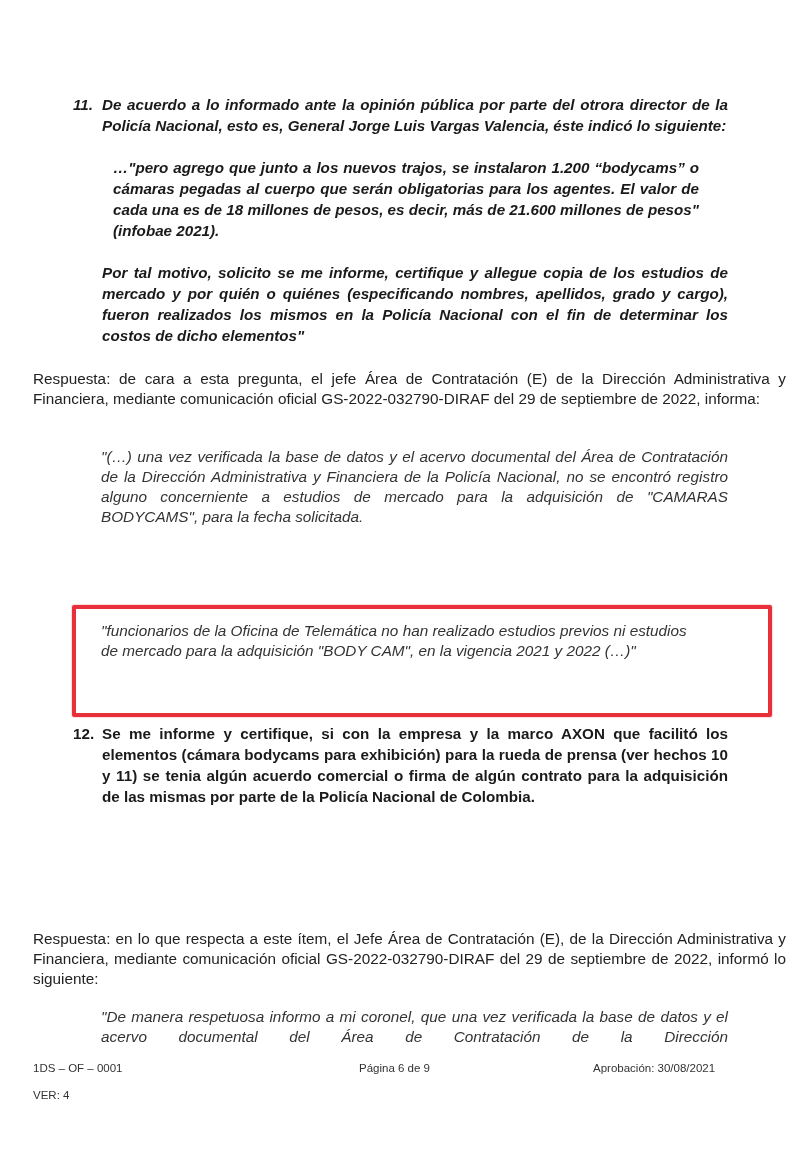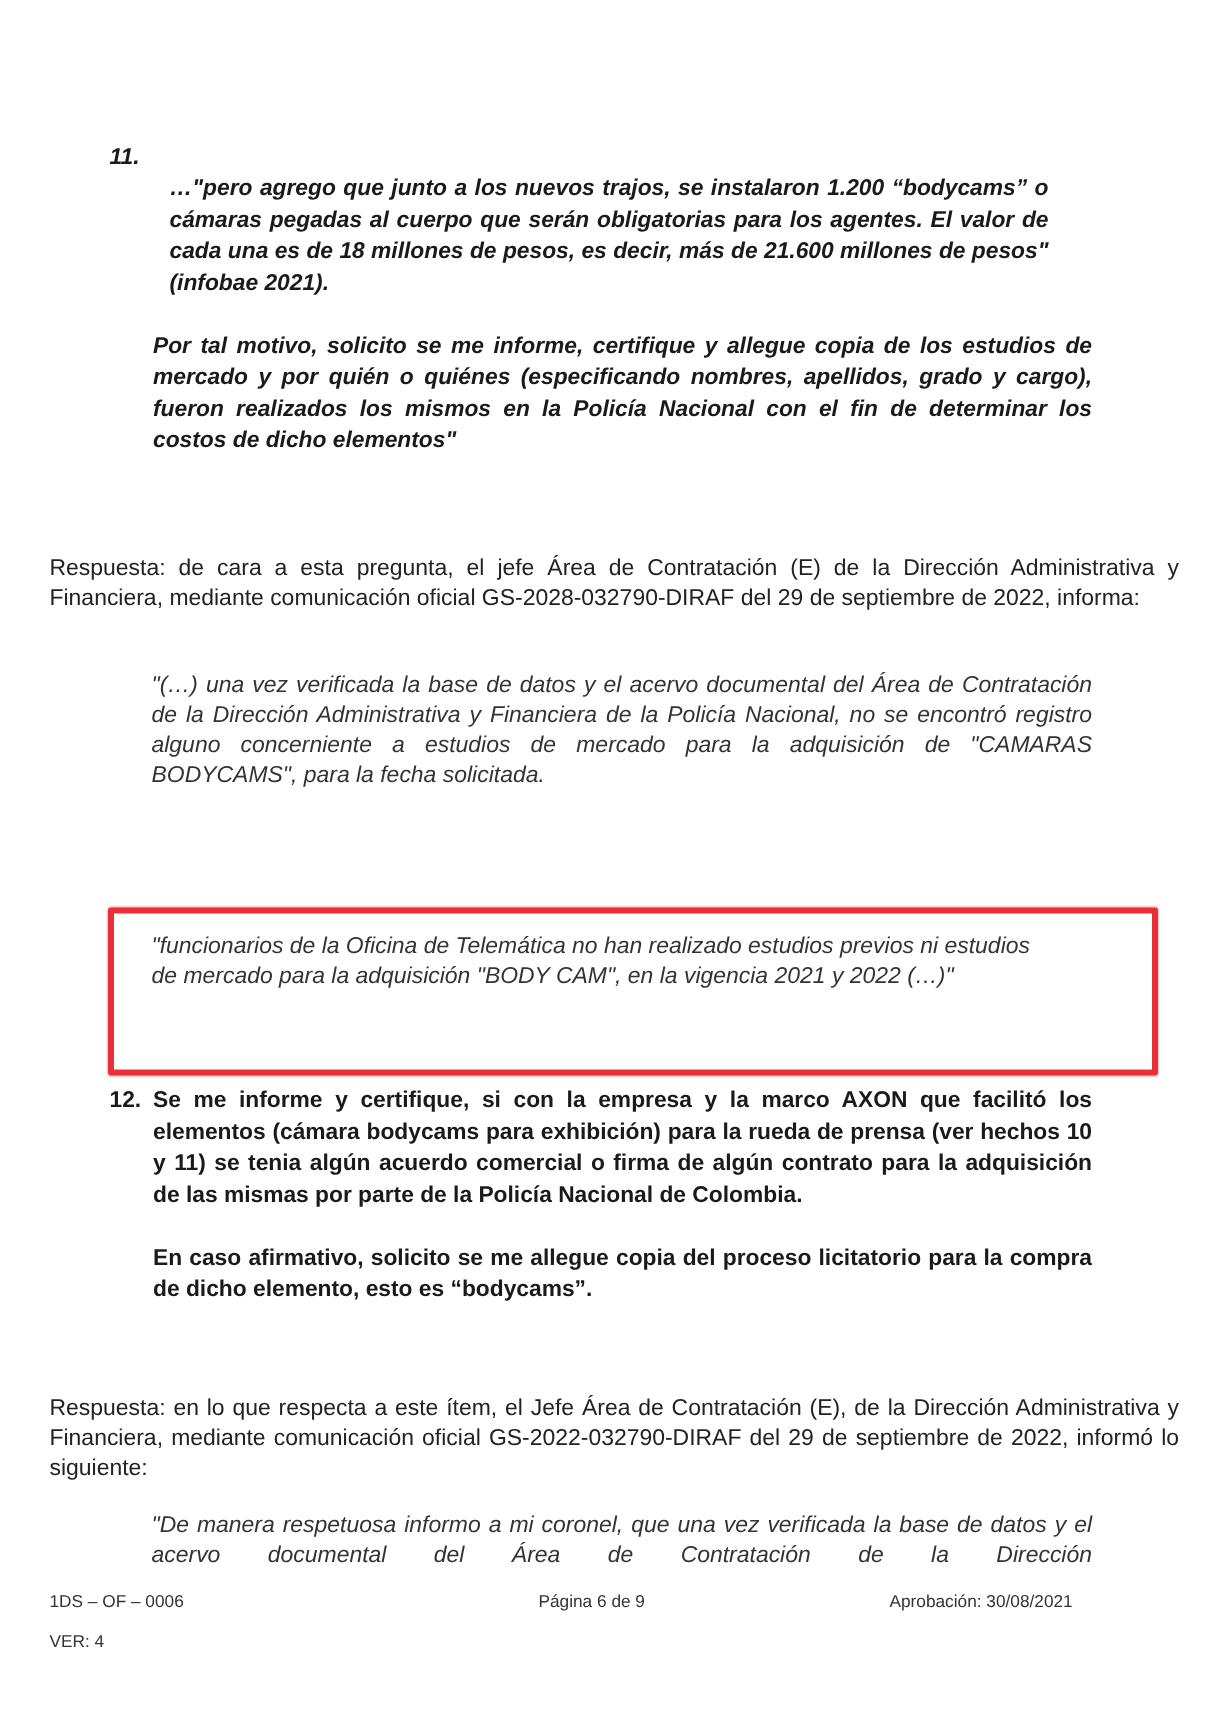--- a/index.html
+++ b/index.html
@@ -87,50 +87,50 @@
     }
   </style>
 </head>
 <body>
 
 <div class="page">
 
   <div class="item italic" style="top:94px;">
     <span class="num">11.</span>
     <div class="body">
+      <p class="just">De acuerdo a lo informado ante la opinión pública por parte del otrora director de la Policía Nacional, esto es, General Jorge Luis Vargas Valencia, éste indicó lo siguiente:</p>
       <div class="gap"></div>
       <p class="just quote" style="margin-left:11px; width:586px;">…"pero agrego que junto a los nuevos trajos, se instalaron 1.200 “bodycams” o cámaras pegadas al cuerpo que serán obligatorias para los agentes. El valor de cada una es de 18 millones de pesos, es decir, más de 21.600 millones de pesos" (infobae 2021).</p>
       <div class="gap"></div>
       <p class="just">Por tal motivo, solicito se me informe, certifique y allegue copia de los estudios de mercado y por quién o quiénes (especificando nombres, apellidos, grado y cargo), fueron realizados los mismos en la Policía Nacional con el fin de determinar los costos de dicho elementos"</p>
     </div>
   </div>
 
   <div class="resp" style="top:369px;">
-    <p class="just">Respuesta: de cara a esta pregunta, el jefe Área de Contratación (E) de la Dirección Administrativa y Financiera, mediante comunicación oficial GS-2028-032790-DIRAF del 29 de septiembre de 2022, informa:</p>
+    <p class="just">Respuesta: de cara a esta pregunta, el jefe Área de Contratación (E) de la Dirección Administrativa y Financiera, mediante comunicación oficial GS-2022-032790-DIRAF del 29 de septiembre de 2022, informa:</p>
   </div>
 
   <div class="quote-block just" style="top:447px;">"(…) una vez verificada la base de datos y el acervo documental del Área de Contratación de la Dirección Administrativa y Financiera de la Policía Nacional, no se encontró registro alguno concerniente a estudios de mercado para la adquisición de "CAMARAS BODYCAMS", para la fecha solicitada.</div>
 
 
   <div class="highlight-box"></div>
   <div class="quote-block" style="top:621px; width:600px;">"funcionarios de la Oficina de Telemática no han realizado estudios previos ni estudios de mercado para la adquisición "BODY CAM", en la vigencia 2021 y 2022 (…)"</div>
 
   <div class="item" style="top:723px;">
     <span class="num">12.</span>
     <div class="body">
       <p class="just">Se me informe y certifique, si con la empresa y la marco AXON que facilitó los elementos (cámara bodycams para exhibición) para la rueda de prensa (ver hechos 10 y 11) se tenia algún acuerdo comercial o firma de algún contrato para la adquisición de las mismas por parte de la Policía Nacional de Colombia.</p>
       <div class="gap"></div>
-      <p class="just">En caso afirmativo, solicito se me allegue copia del proceso licitatorio para la compra de dicho elemento, esto es “bodycams”.</p>
     </div>
   </div>
 
   <div class="resp" style="top:929px;">
     <p class="just">Respuesta: en lo que respecta a este ítem, el Jefe Área de Contratación (E), de la Dirección Administrativa y Financiera, mediante comunicación oficial GS-2022-032790-DIRAF del 29 de septiembre de 2022, informó lo siguiente:</p>
   </div>
 
   <div class="quote-block just" style="top:1007px; text-align-last:justify;">"De manera respetuosa informo a mi coronel, que una vez verificada la base de datos y el acervo documental del Área de Contratación de la Dirección</div>
 
-  <div class="footer" style="left:33px; top:1062px;">1DS – OF – 0006</div>
+  <div class="footer" style="left:33px; top:1062px;">1DS – OF – 0001</div>
   <div class="footer" style="left:359px; top:1062px;">Página 6 de 9</div>
   <div class="footer" style="left:593px; top:1062px;">Aprobación: 30/08/2021</div>
   <div class="footer" style="left:33px; top:1089px;">VER: 4</div>
 
 </div>
 
 </body></html>

